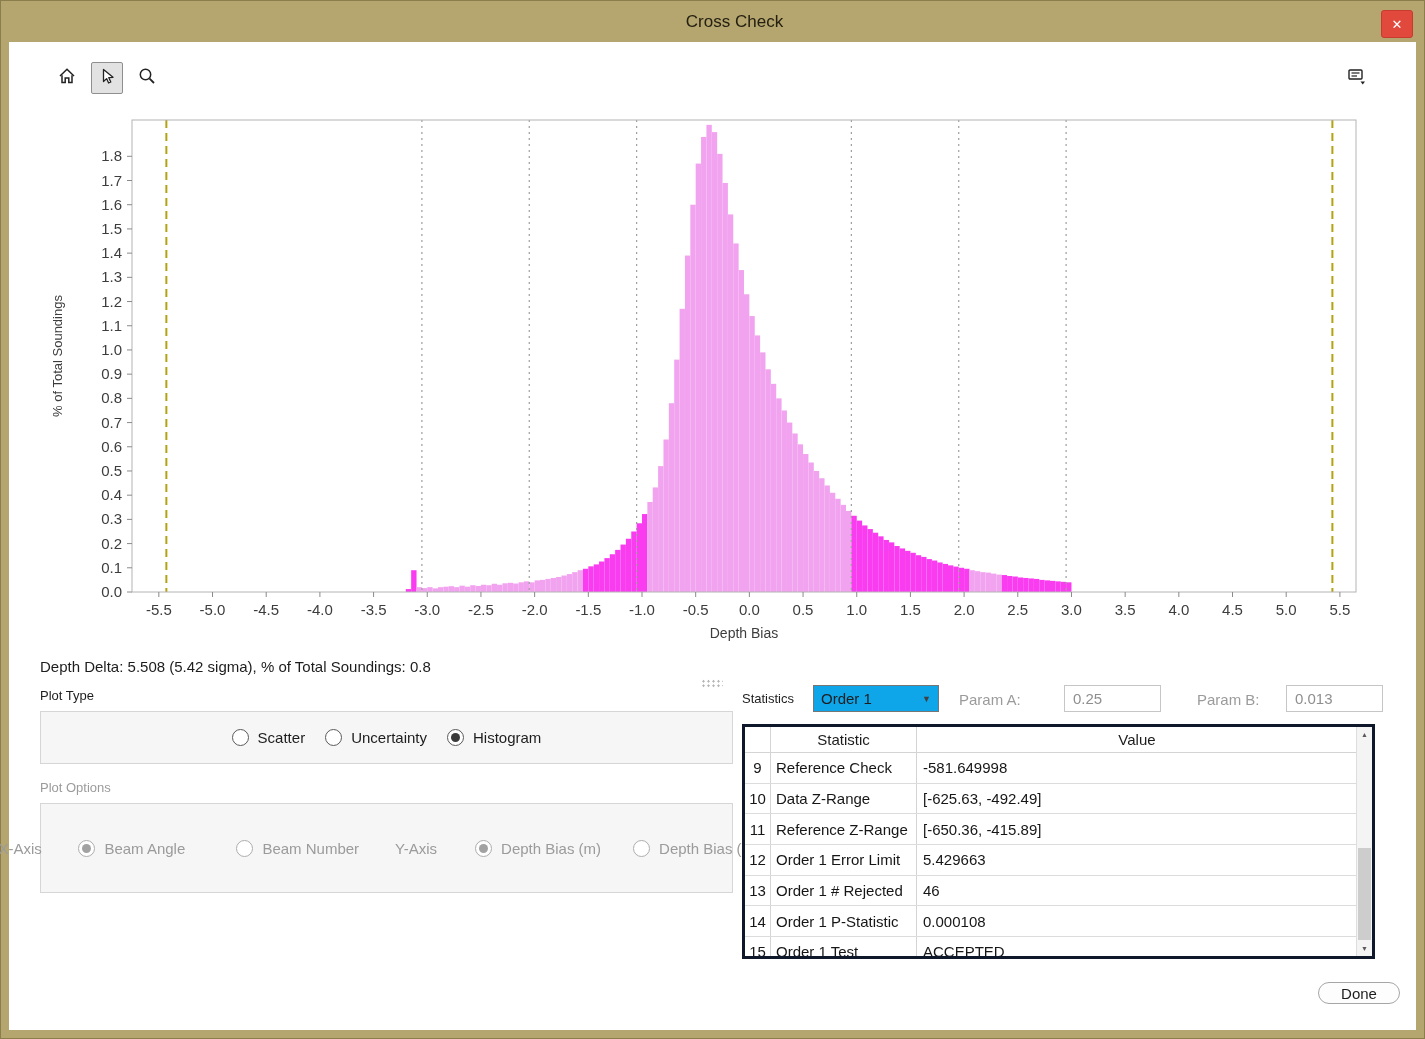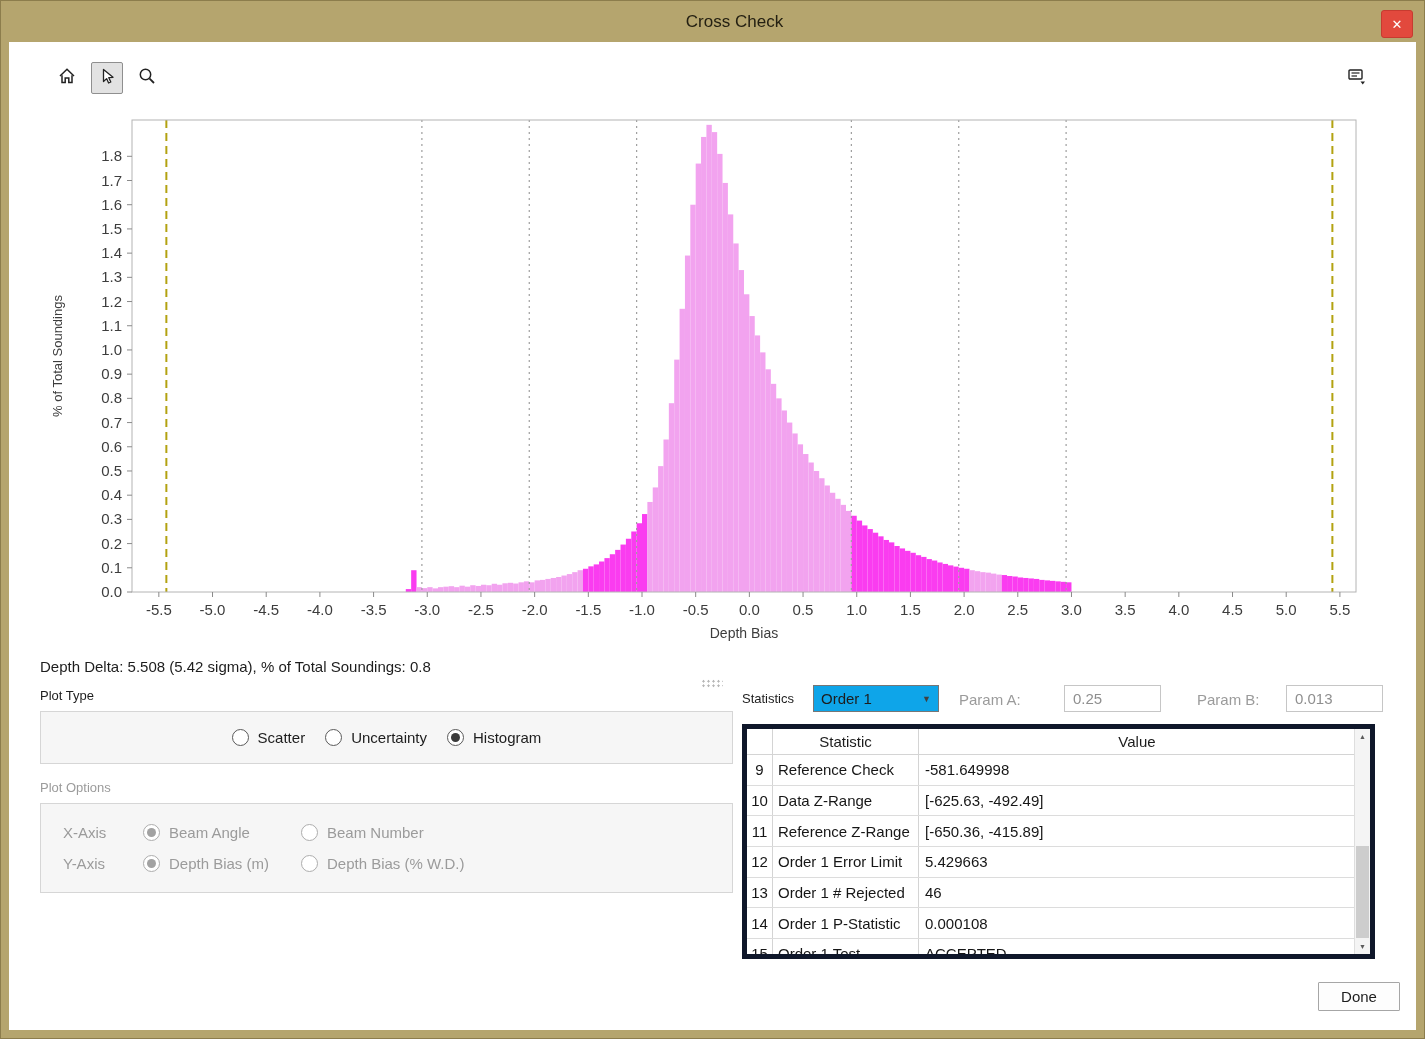--- a/index.html
+++ b/index.html
@@ -22,21 +22,21 @@
   .status-line{position:absolute;left:31px;top:616px;font-size:15px;color:#1d1d1d;}
   .splitter-grip{position:absolute;left:692px;top:637px;width:22px;height:9px;background-image:radial-gradient(#b6b6b6 1px, transparent 1.3px);background-size:5px 4.5px;cursor:row-resize;}
 
   .section-label{position:absolute;font-size:13px;color:#1d1d1d;}
   #plot-type-label{left:31px;top:646px;}
   #plot-options-label{left:31px;top:738px;color:#9b9b9b;}
   #statistics-label{left:733px;top:649px;}
 
   .group-box{position:absolute;background:#f6f6f6;border:1px solid #d6d6d6;box-sizing:border-box;}
   #plot-type-group{left:31px;top:669px;width:693px;height:53px;display:flex;align-items:center;justify-content:center;gap:20px;}
-  #plot-options-group{left:31px;top:761px;width:693px;height:90px;display:flex;flex-direction:column;justify-content:center;gap:14px;}
+  #plot-options-group{left:31px;top:761px;width:693px;height:90px;display:flex;flex-direction:row;justify-content:center;gap:14px;}
 
   .radio{display:inline-flex;align-items:center;cursor:pointer;}
   .radio-dot{width:17px;height:17px;border-radius:50%;border:1px solid #5a5a5a;background:#fff;position:relative;box-sizing:border-box;margin-right:9px;flex:none;}
   .radio-dot.checked::after{content:"";position:absolute;left:3px;top:3px;right:3px;bottom:3px;border-radius:50%;background:#3a3a3a;}
   .radio-label{font-size:15px;color:#1d1d1d;white-space:nowrap;}
   .disabled .radio{cursor:default;}
   .disabled .radio-dot{border-color:#adadad;}
   .disabled .radio-dot.checked::after{background:#a2a2a2;}
   .disabled .radio-label,.disabled .axis-label{color:#9b9b9b;}
   .axis-row{display:flex;align-items:center;padding-left:22px;}
@@ -47,37 +47,37 @@
   .combo{position:absolute;left:804px;top:643px;width:126px;height:27px;border:1px solid #767676;background:#0ea5e9;display:flex;align-items:center;justify-content:space-between;font-size:15px;color:#1d1d1d;padding:0 7px;box-sizing:border-box;cursor:pointer;}
   .combo-arrow{font-size:9px;color:#404040;margin-left:6px;}
   .param-label{position:absolute;font-size:15px;color:#9b9b9b;}
   #param-a-label{left:950px;top:649px;}
   #param-b-label{left:1188px;top:649px;}
   .param-input{position:absolute;height:27px;width:97px;border:1px solid #c6c6c6;background:#fff;color:#8f8f8f;font-size:15px;padding:0 8px;box-sizing:border-box;font-family:inherit;}
   #param-a-input{left:1055px;top:643px;}
   #param-b-input{left:1277px;top:643px;}
 
   
-  #stat-table{position:absolute;left:733px;top:682px;width:633px;height:235px;border:5px solid #0f172a;background:#fff;box-sizing:border-box;}
+  #stat-table{position:absolute;left:733px;top:682px;width:633px;height:235px;border:3px solid #0f172a;background:#fff;box-sizing:border-box;}
   .tgrid{position:absolute;left:0;top:0;right:15px;bottom:0;overflow:hidden;}
   .thead{display:flex;height:25px;border-bottom:1px solid #d4d4d4;}
   .trow{display:flex;height:29.7px;border-bottom:1px solid #dcdcdc;background:#fff;}
   .trow:last-child{border-bottom:none;}
   .tcell{box-sizing:border-box;display:flex;align-items:center;font-size:15px;color:#161616;overflow:hidden;white-space:nowrap;}
   .tcell.num{width:26px;justify-content:center;border-right:1px solid #d4d4d4;flex:none;}
   .tcell.stat{width:146px;padding-left:5px;border-right:1px solid #d4d4d4;flex:none;}
   .tcell.val{flex:1;padding-left:6px;}
   .hcell{justify-content:center !important;padding-left:0 !important;color:#1c1c1c;}
   .vscroll{position:absolute;top:0;right:0;bottom:0;width:15px;background:#f4f4f4;border-left:1px solid #dedede;}
   .scroll-arrow{position:absolute;left:0;right:0;height:15px;display:flex;align-items:center;justify-content:center;font-size:7px;color:#5a5a5a;cursor:pointer;}
   .scroll-arrow.up{top:0;}
   .scroll-arrow.down{bottom:0;}
   .scroll-thumb{position:absolute;left:1px;right:1px;bottom:16px;height:92px;background:#cdcdcd;cursor:pointer;}
 
-  .done-btn{position:absolute;left:1309px;top:940px;width:82px;height:29px;border:1px solid #a6a6a6;border-radius:1px;background:#fdfdfd;font-size:15px;color:#1d1d1d;font-family:inherit;cursor:pointer;}
+  .done-btn{position:absolute;left:1309px;top:940px;width:82px;height:22px;border:1px solid #a6a6a6;border-radius:13px;background:#fdfdfd;font-size:15px;color:#1d1d1d;font-family:inherit;cursor:pointer;}
 </style>
 </head>
 <body>
 
 <div class="window">
   <div class="titlebar">
     <span>Cross Check</span>
   </div>
   <div class="close-btn">✕</div>
 

